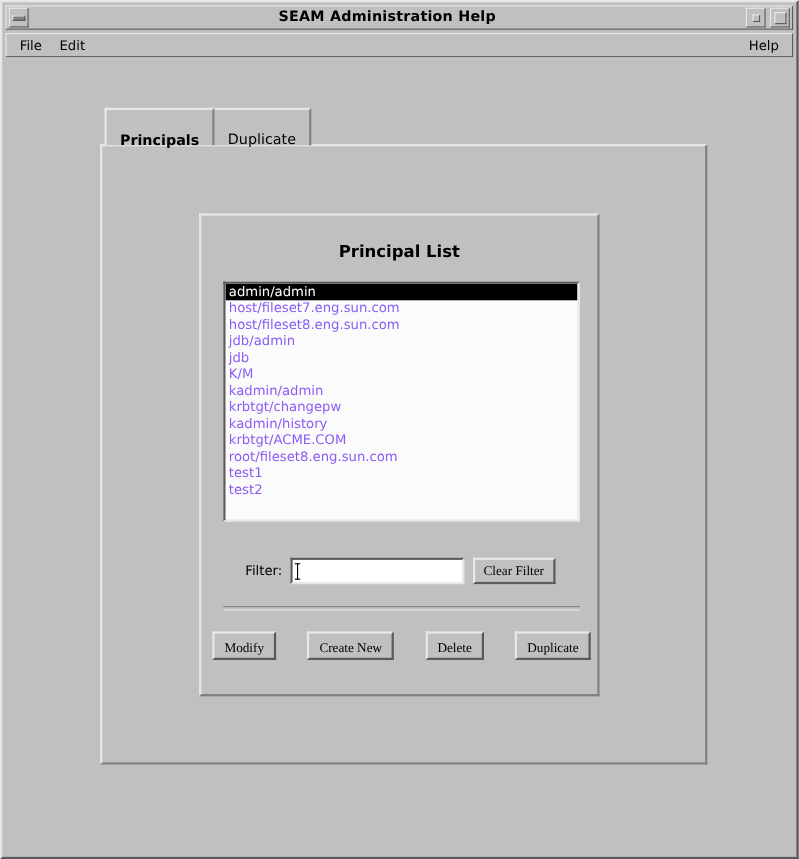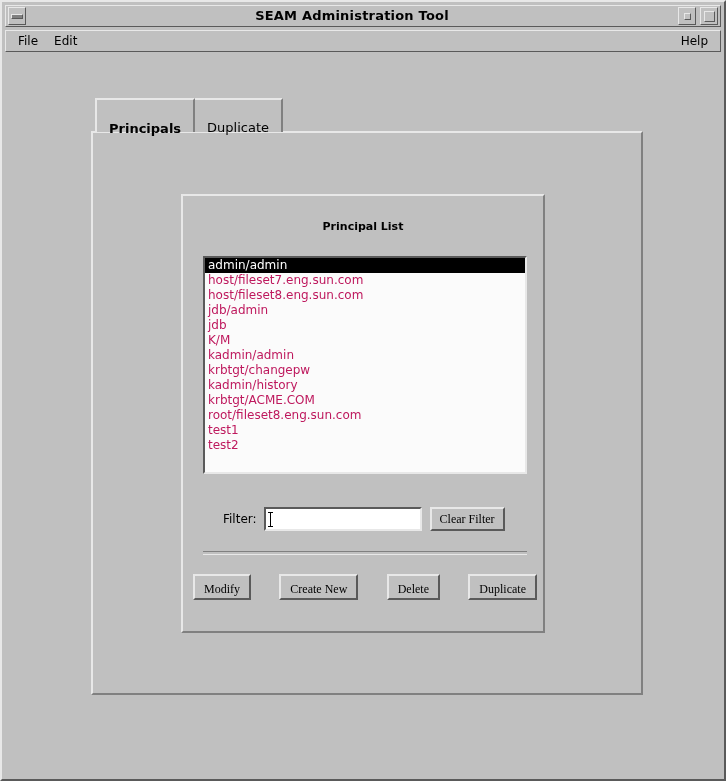--- a/index.html
+++ b/index.html
@@ -196,21 +196,21 @@
     height: 439px;
     box-sizing: border-box;
     background: #c0c0c0;
     border-top: 2px solid #e8e8e8;
     border-left: 2px solid #e8e8e8;
     border-right: 2px solid #808080;
     border-bottom: 2px solid #808080;
   }
   .panel-title {
     text-align: center;
-    font-size: 11px;
+    font-size: 15px;
     font-weight: bold;
     margin-top: 24px;
   }
 
   
   .listbox-wrap {
     position: absolute;
     left: 20px;
     top: 60px;
     width: 324px;
@@ -226,21 +226,21 @@
   .list-inner {
     padding: 0;
     margin: 0;
   }
   .list-item {
     font-size: 12px;
     line-height: 15px;
     height: 15px;
     padding: 0 3px;
     white-space: nowrap;
-    color: #be185d;
+    color: #8b5cf6;
   }
   .list-item.selected {
     background: #000;
     color: #fff;
   }
 
   
   .filter-row {
     position: absolute;
     left: 20px;
@@ -347,21 +347,21 @@
     line-height: 18px;
   }
 </style>
 </head>
 <body>
 
 <div class="window">
 
   <div class="titlebar">
     <div class="tb-btn menu"></div>
-    <div class="title-text">SEAM Administration Tool</div>
+    <div class="title-text">SEAM Administration Help</div>
     <div class="tb-right">
       <div class="tb-btn minimize"></div>
       <div class="tb-btn maximize"></div>
     </div>
   </div>
 
   <div class="menubar">
     <div class="menu-item">File</div>
     <div class="menu-item">Edit</div>
     <div class="menu-spacer"></div>

